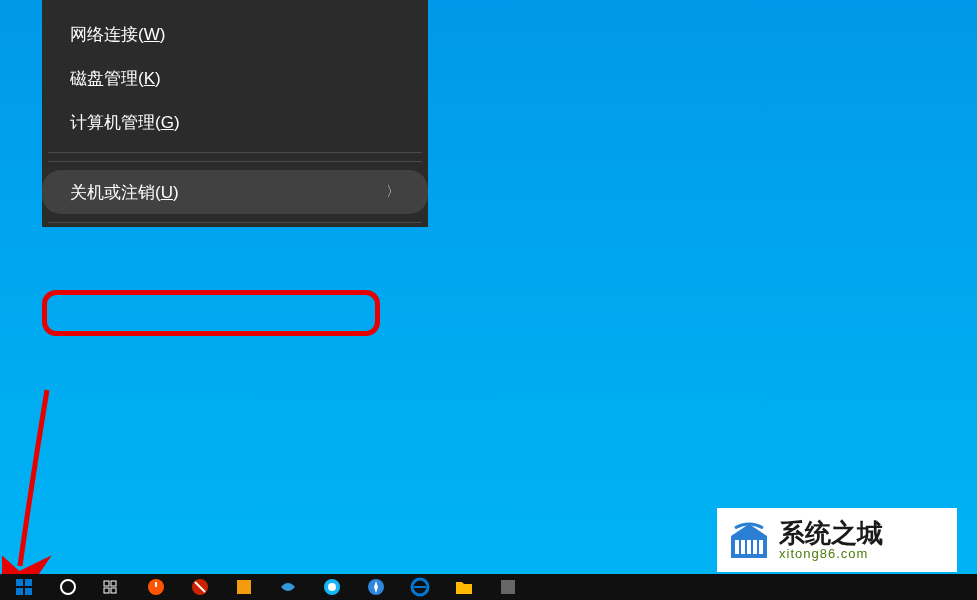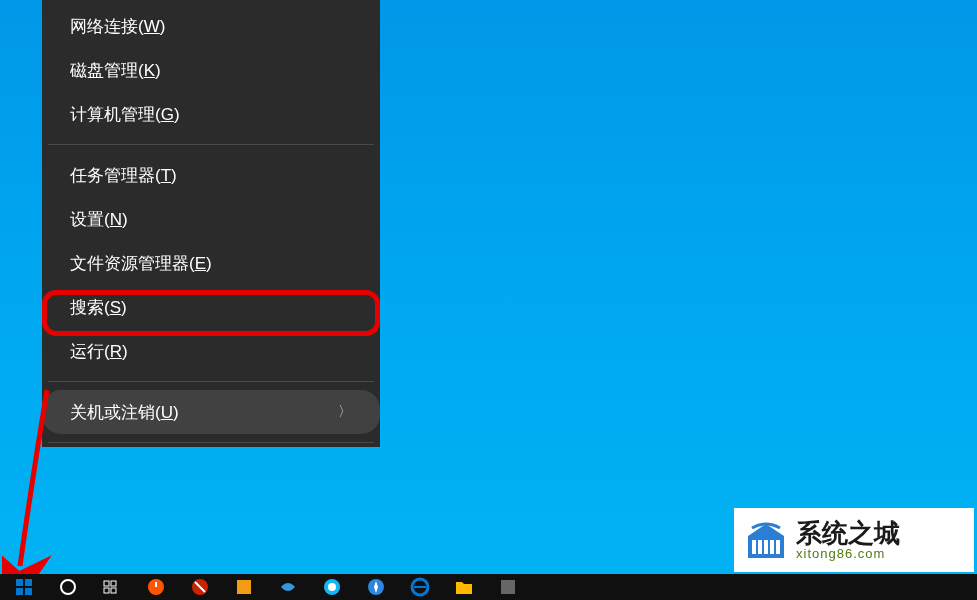--- a/index.html
+++ b/index.html
@@ -8,26 +8,26 @@
       height: 600px;
       font-family: "Microsoft YaHei", "Segoe UI", sans-serif;
       background: linear-gradient(180deg, #0098e8 0%, #00a8f0 50%, #00b4f5 100%);
       position: relative;
       overflow: hidden;
     }
     .context-menu {
       position: absolute;
       left: 42px;
       top: 0;
-      width: 338px;
+      width: 386px;
       background: #2b2b2b;
       color: #ffffff;
       display: flex;
       flex-direction: column;
-      padding-top: 0;
+      padding-top: 8px;
     }
     .menu-group {
       display: flex;
       flex-direction: column;
       padding: 4px 0;
     }
     .menu-item {
       padding: 10px 28px;
       font-size: 17px;
       color: #ffffff;
@@ -81,21 +81,21 @@
     }
     .tb-icon {
       width: 24px;
       height: 24px;
       display: flex;
       align-items: center;
       justify-content: center;
     }
     .watermark {
       position: absolute;
-      right: 3px;
+      right: 20px;
       bottom: 28px;
       width: 240px;
       height: 64px;
       background: #ffffff;
       display: flex;
       align-items: center;
       padding: 4px 10px;
       gap: 8px;
       margin-top: 6px;
     }
@@ -131,37 +131,20 @@
         <span class="label">网络连接(<u>W</u>)</span>
       </div>
       <div class="menu-item">
         <span class="label">磁盘管理(<u>K</u>)</span>
       </div>
       <div class="menu-item">
         <span class="label">计算机管理(<u>G</u>)</span>
       </div>
     </div>
     <div class="separator"></div>
-    <div class="menu-group">
-      <div class="menu-item">
-        <span class="label">任务管理器(<u>T</u>)</span>
-      </div>
-      <div class="menu-item">
-        <span class="label">设置(<u>N</u>)</span>
-      </div>
-      <div class="menu-item">
-        <span class="label">文件资源管理器(<u>E</u>)</span>
-      </div>
-      <div class="menu-item">
-        <span class="label">搜索(<u>S</u>)</span>
-      </div>
-      <div class="menu-item">
-        <span class="label">运行(<u>R</u>)</span>
-      </div>
-    </div>
     <div class="separator"></div>
     <div class="menu-group">
       <div class="menu-item hover">
         <span class="label">关机或注销(<u>U</u>)</span>
         <span class="chevron">〉</span>
       </div>
     </div>
     <div class="separator"></div>
   </div>
 

